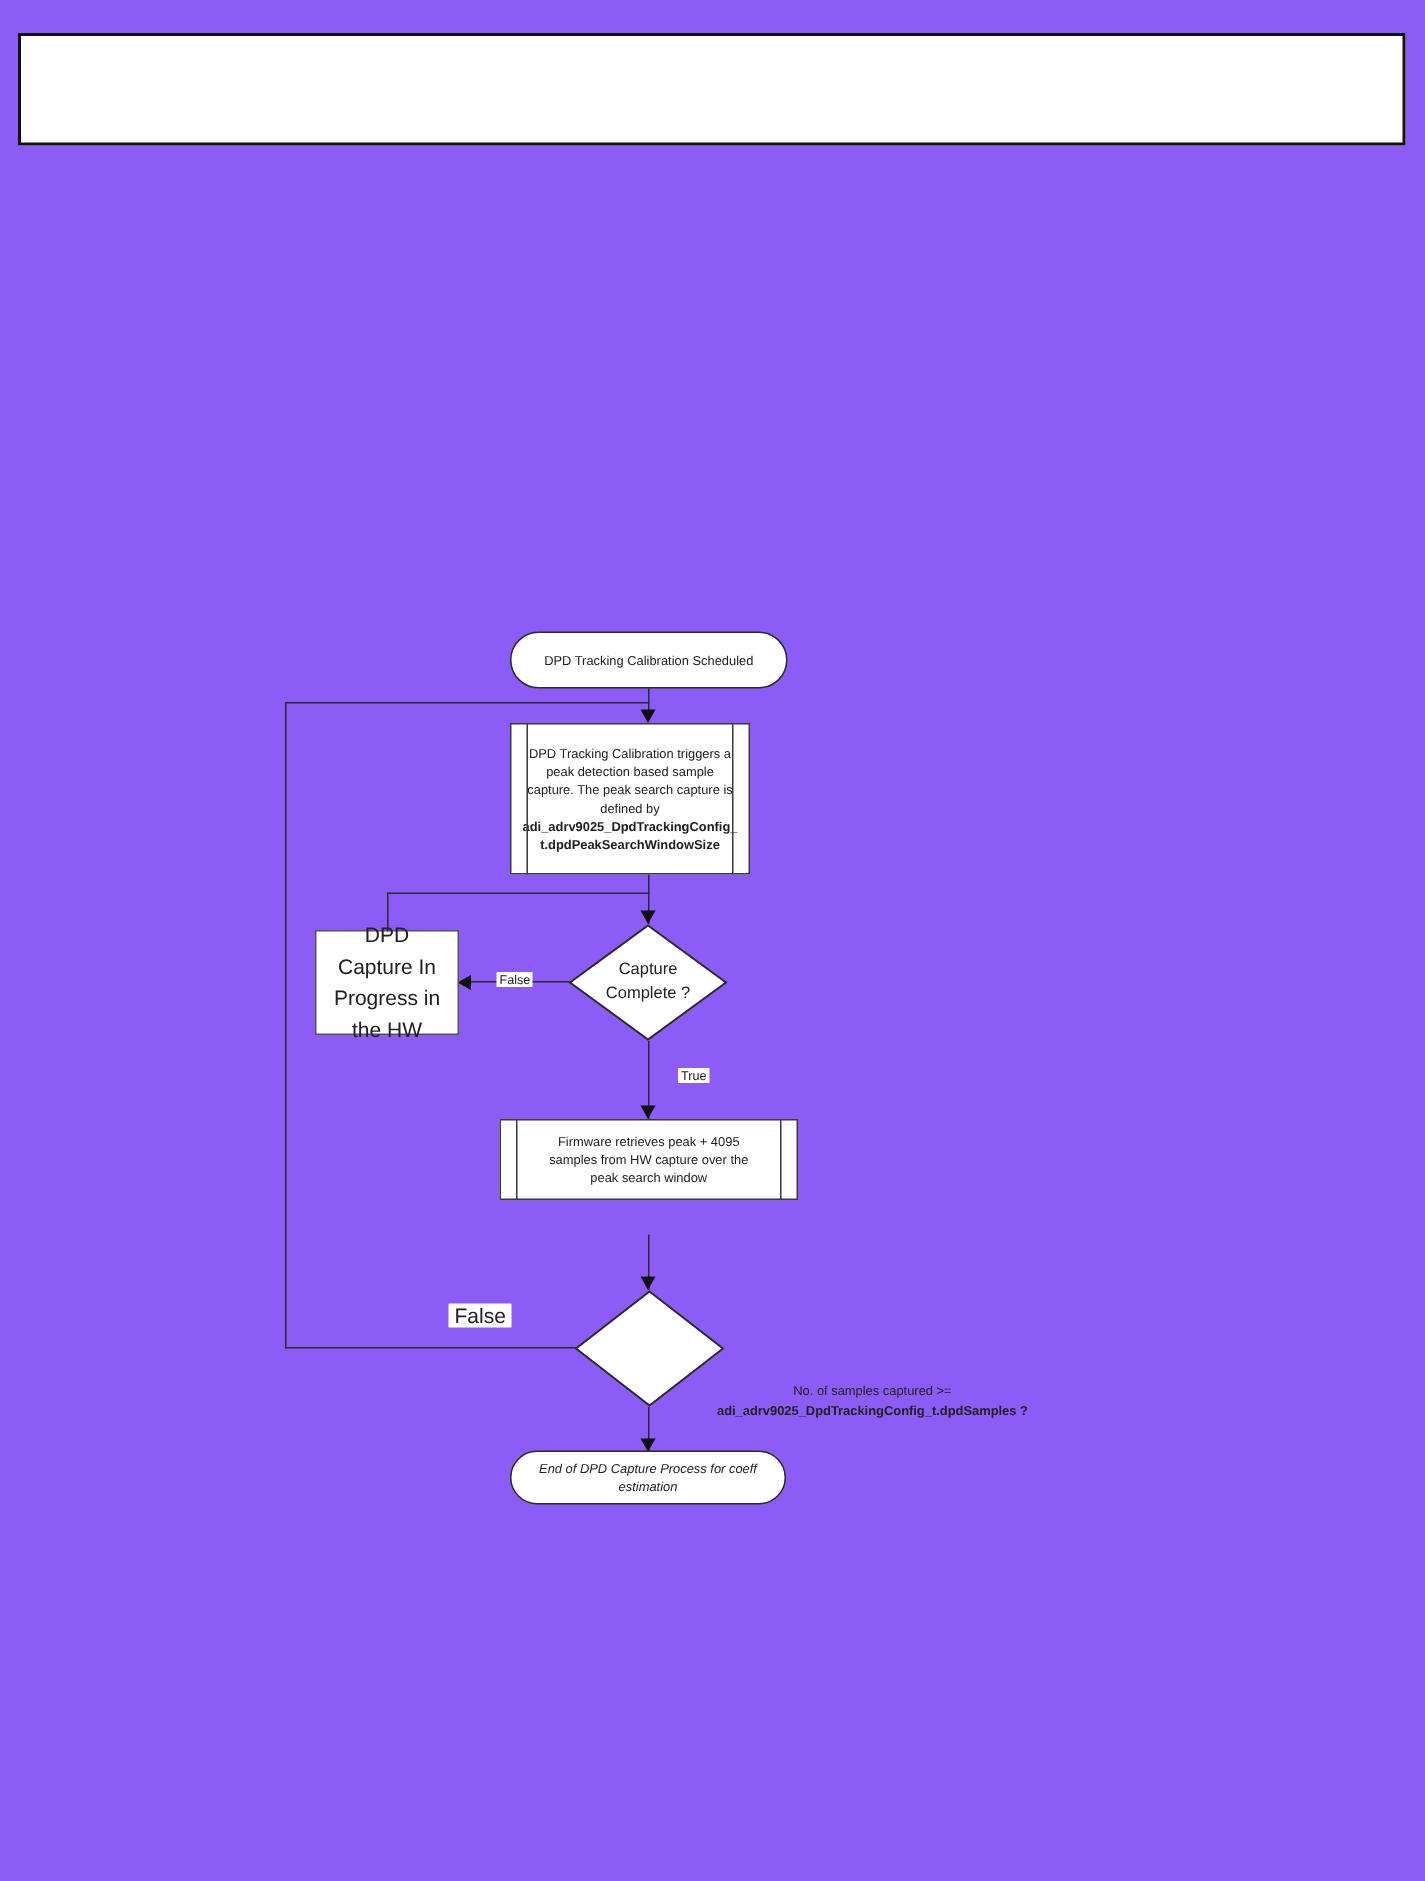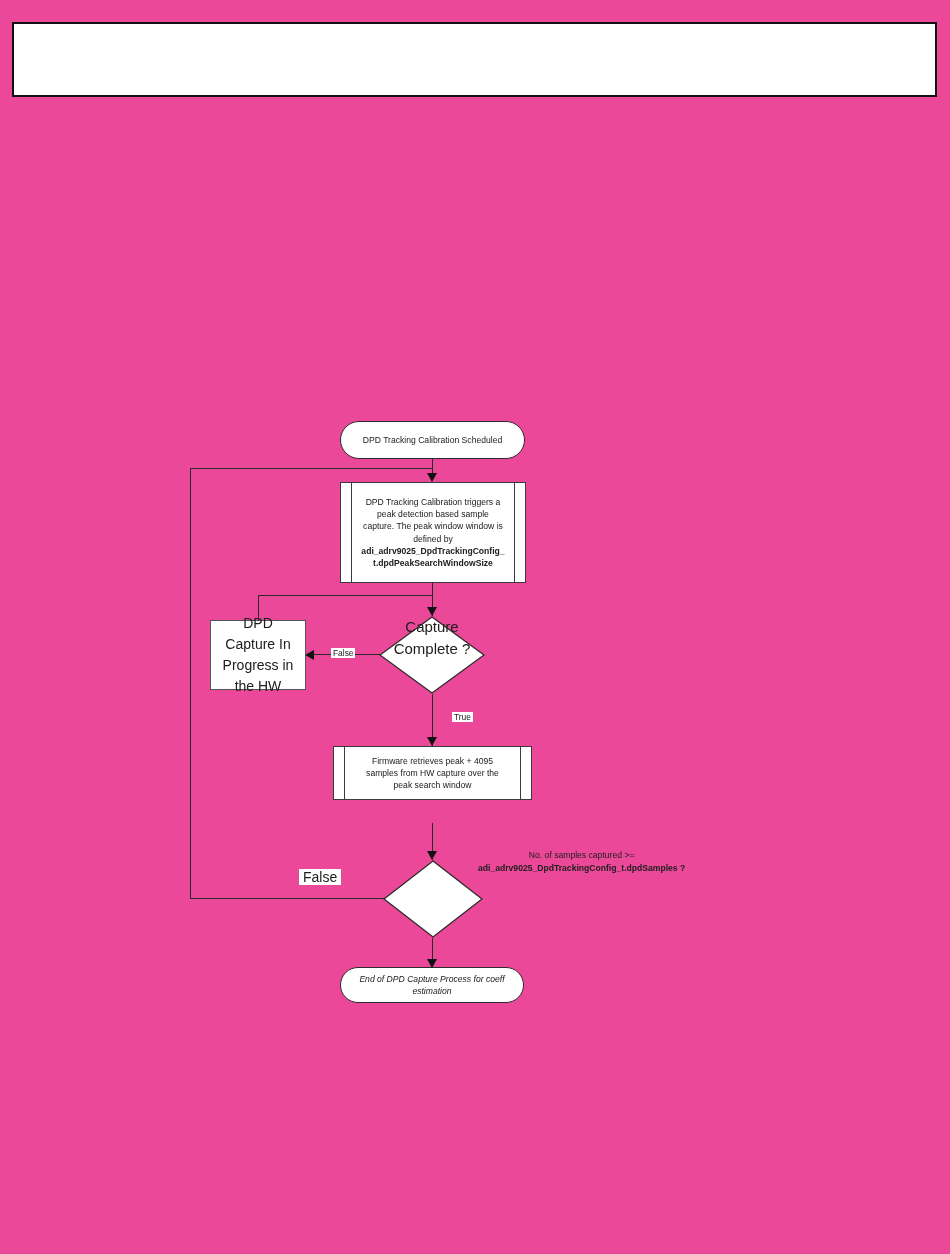--- a/index.html
+++ b/index.html
@@ -9,21 +9,21 @@
     background: #ffffff;
   }
   body {
     font-family: "Liberation Sans", sans-serif;
     color: #1a1a1a;
   }
   #page {
     position: relative;
     width: 950px;
     height: 1254px;
-    background: #ec4899;
+    background: #8b5cf6;
     overflow: hidden;
   }
 
   
   .header-band {
     position: absolute;
     left: 12px;
     top: 22px;
     width: 925px;
     height: 75px;
@@ -97,23 +97,24 @@
     left: 0; top: 0;
     width: 100%;
     height: 100%;
   }
   .diamond .dia-label {
     position: absolute;
     left: 0; top: 0;
     width: 100%;
     height: 100%;
     display: flex;
+    align-items: center;
     justify-content: center;
     text-align: center;
-    font-size: 15px;
+    font-size: 11px;
     line-height: 1.45;
     color: #202020;
   }
 
   
   .vline {
     position: absolute;
     width: 0;
     border-left: 1.4px solid #2a2a2a;
   }
@@ -174,25 +175,25 @@
     <div class="header-band-inner"></div>
   </div>
 
   <div class="node terminator" style="left:340px; top:421px; width:185px; height:38px;">
     <span>DPD Tracking Calibration Scheduled</span>
   </div>
 
   <div class="vline" style="left:432px; top:459px; height:17px;"></div>
   <div class="arrow-down" style="left:427px; top:473px;"></div>
 
-  <div class="node predef" style="left:340px; top:482px; width:186px; height:101px;">
+  <div class="node predef" style="left:340px; top:482px; width:160px; height:101px;">
     <div>
       <div>DPD Tracking Calibration triggers a</div>
       <div>peak detection based sample</div>
-      <div>capture. The peak window window is</div>
+      <div>capture. The peak search capture is</div>
       <div>defined by</div>
       <div class="bold-line">adi_adrv9025_DpdTrackingConfig_</div>
       <div class="bold-line">t.dpdPeakSearchWindowSize</div>
     </div>
   </div>
 
   <div class="vline" style="left:432px; top:583px; height:33px;"></div>
   <div class="arrow-down" style="left:427px; top:607px;"></div>
 
   <div class="diamond" style="left:379px; top:616px; width:106px; height:78px;">
@@ -236,21 +237,21 @@
   <div class="vline" style="left:432px; top:823px; height:37px;"></div>
   <div class="arrow-down" style="left:427px; top:851px;"></div>
 
   <div class="diamond" style="left:383px; top:860px; width:100px; height:78px;">
     <svg class="dia-shape" viewBox="0 0 100 78" preserveAspectRatio="none">
       <polygon points="50,1 99,39 50,77 1,39" fill="#ffffff" stroke="#2a2a2a" stroke-width="1.3"></polygon>
     </svg>
     <div class="dia-label"></div>
   </div>
 
-  <div class="annotation" style="left:478px; top:849px;">
+  <div class="annotation" style="left:478px; top:921px;">
     <div>No. of samples captured &gt;=</div>
     <div class="bold-line">adi_adrv9025_DpdTrackingConfig_t.dpdSamples ?</div>
   </div>
 
   <div class="hline" style="left:190px; top:898px; width:195px;"></div>
   <div class="vline" style="left:190px; top:468px; height:431px;"></div>
   <div class="hline" style="left:190px; top:468px; width:243px;"></div>
   <div class="edge-label-big" style="left:299px; top:869px;">False</div>
 
   <div class="vline" style="left:432px; top:938px; height:32px;"></div>

